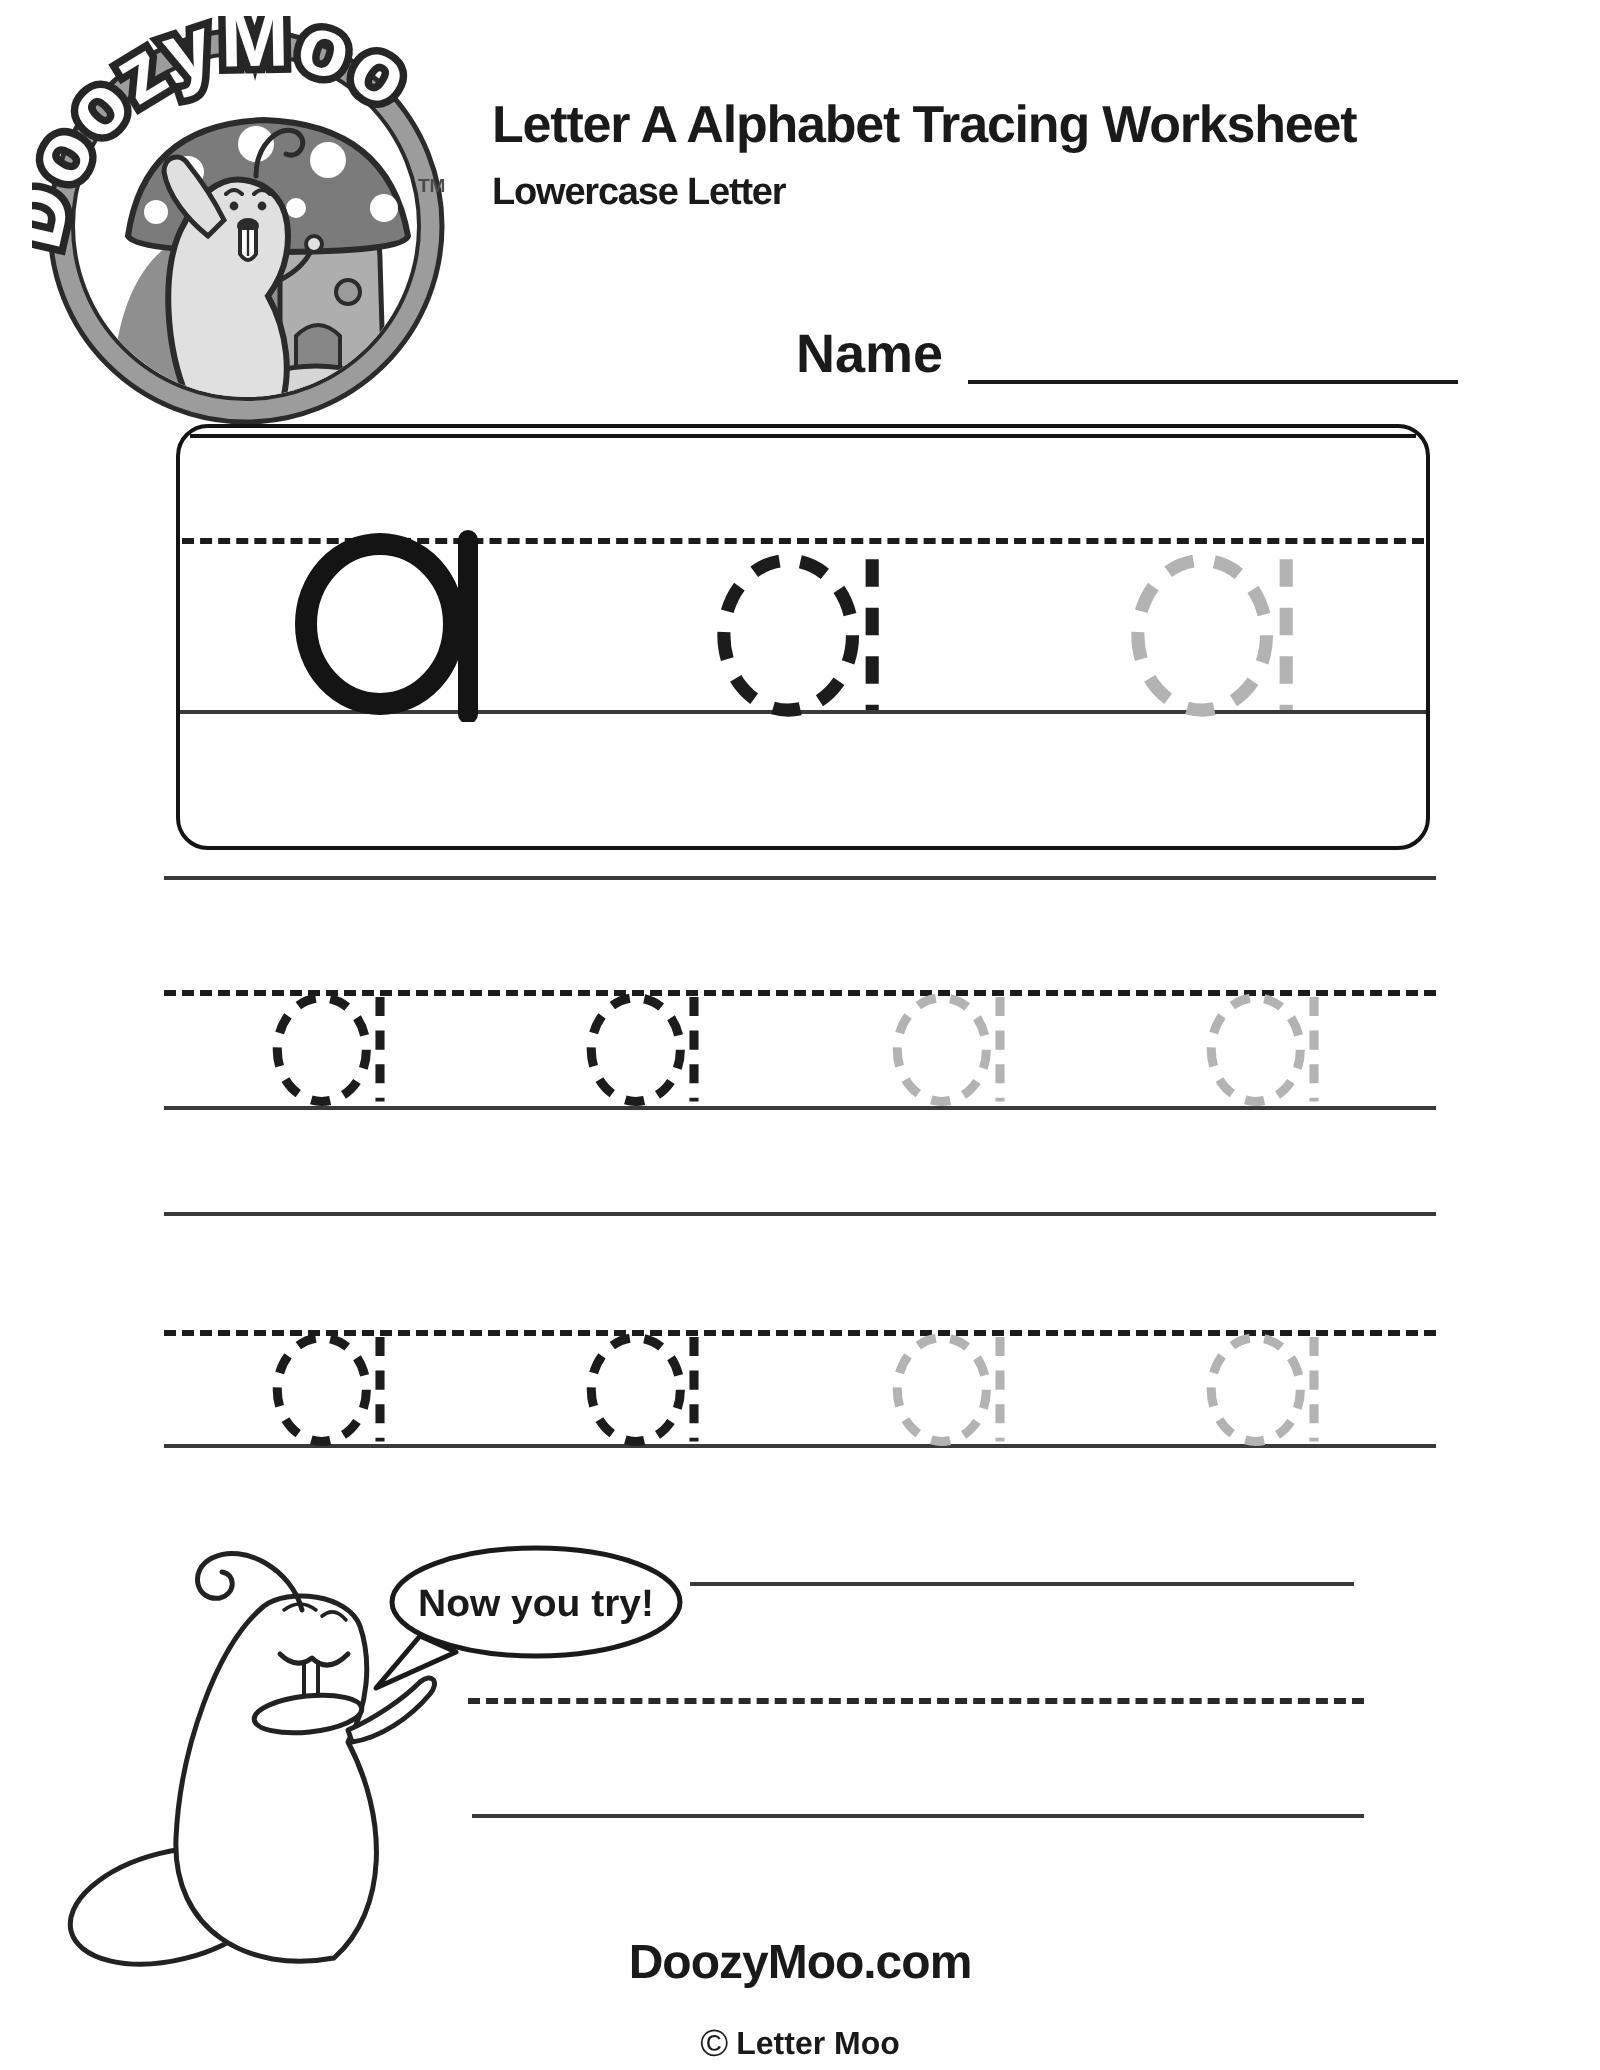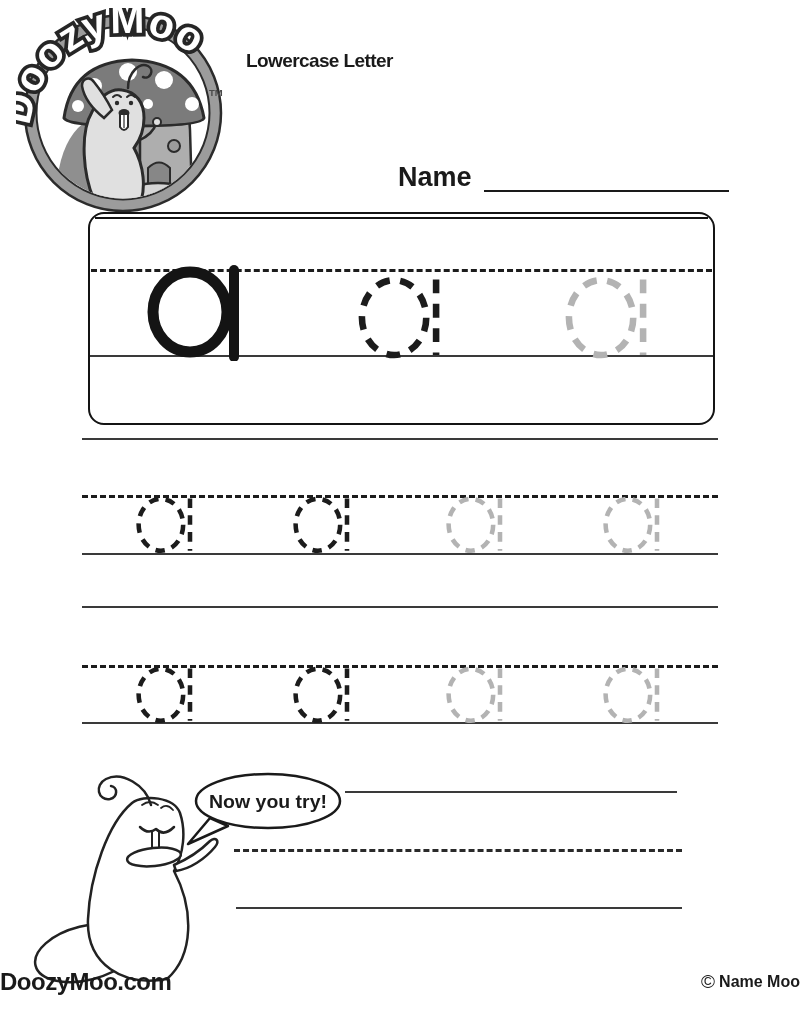--- a/index.html
+++ b/index.html
@@ -19,21 +19,21 @@
   .hline{height:0;}
   .solid-line{border-top:2.5px solid var(--line,#3a3a3a);}
   .dash-line{border-top:3px dashed #1c1c1c;}
   .dash-line.gray-dash{border-top-color:#2a2a2a;}
   
   svg.trace{fill:none;stroke:var(--trace-black,#1c1c1c);}
   svg.trace.gray{stroke:var(--trace-gray,#b3b3b3);}
   
   .prow{left:82px;width:636px;height:120px;}
   
-  .footer-row{left:0;right:0;top:968px;display:flex;justify-content:space-between;align-items:center;}
+  .footer-row{left:0;right:0;top:968px;display:flex;justify-content:flex-end;align-items:center;gap:16px;flex-direction:column;}
   .site{font-size:24px;font-weight:bold;letter-spacing:-0.5px;}
   .cop{display:flex;align-items:center;gap:4px;}
   .cop-sym{font-size:19px;}
   .cop-txt{font-size:16px;font-weight:bold;}
   svg text{font-family:"Liberation Sans",sans-serif;}
 </style>
 </head>
 <body>
 
 <div id="page">
@@ -96,20 +96,21 @@
       <path d="M 112,80 C 112,64 124,54 132,58 C 139,62 134,72 127,69" fill="none" stroke="#2b2b2b" stroke-width="2.5" stroke-linecap="round"></path>
     </g>
 
     <text font-size="41" font-weight="bold" letter-spacing="1.5" fill="#ffffff" stroke="#262626" stroke-width="7.5" style="paint-order:stroke">
       <textPath href="#brandArc" startOffset="10">DoozyMoo</textPath>
     </text>
     <text x="193" y="88" font-size="9.5" font-weight="bold" fill="#4a4a4a">TM</text>
   </svg>
 
   <div class="abs title-block">
+    <div class="title-line1">Letter A Alphabet Tracing Worksheet</div>
     <div class="title-line2">Lowercase Letter</div>
   </div>
 
   <div class="abs name-row">
     <span class="name-label">Name</span>
     <span class="name-line"></span>
   </div>
 
   <div class="abs trace-box">
     <div class="abs box-inner-top"></div>
@@ -184,17 +185,17 @@
   </svg>
 
   <div class="abs hline solid-line" style="left:345px;top:791px;width:332px"></div>
   <div class="abs hline dash-line gray-dash" style="left:234px;top:849px;width:448px"></div>
   <div class="abs hline solid-line" style="left:236px;top:907px;width:446px"></div>
 
   <div class="abs footer-row">
     <span class="site">DoozyMoo.com</span>
     <span class="cop">
       <span class="cop-sym">©</span>
-      <span class="cop-txt">Name Moo</span>
+      <span class="cop-txt">Letter Moo</span>
     </span>
   </div>
 
 </div>
 
 </body></html>

